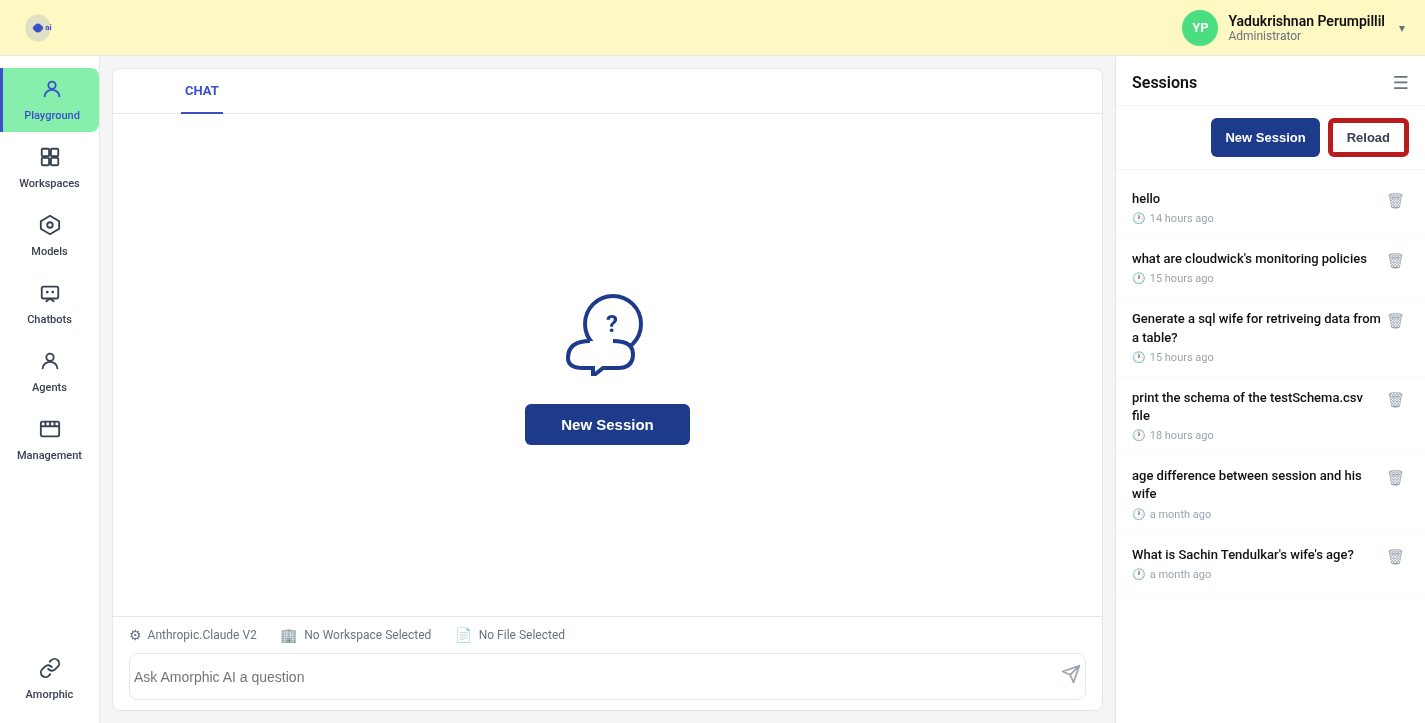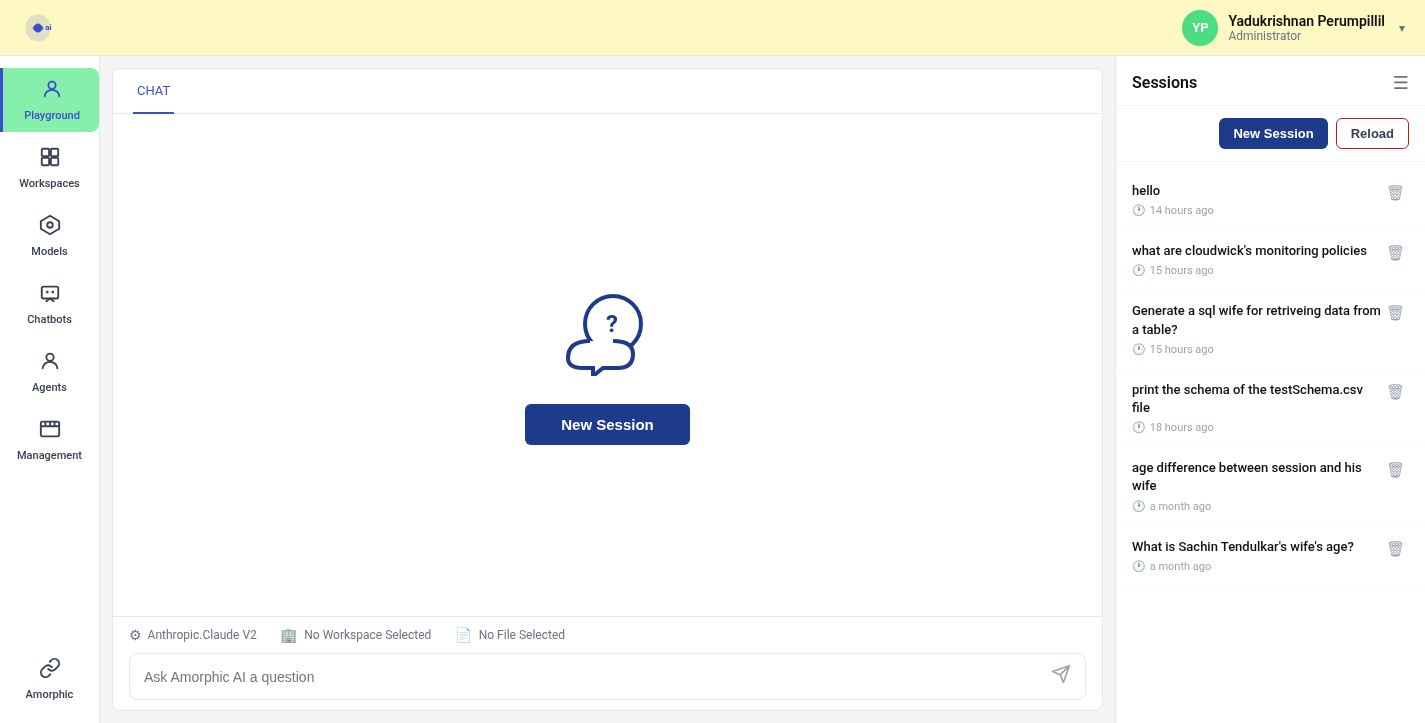--- a/index.html
+++ b/index.html
@@ -110,25 +110,26 @@
       overflow: hidden;
     }
     .chat-tabs {
       border-bottom: 1px solid #e5e7eb;
       padding: 0 20px;
       display: flex;
     }
     .chat-tab {
       padding: 14px 4px;
       font-size: 13px;
-      font-weight: 400;
+      font-weight: 700;
       color: #3b4fc8;
       border-bottom: 2px solid #3b4fc8;
       margin-bottom: -1px;
       cursor: pointer;
+      margin-left: 48px;
     }
     .chat-main {
       flex: 1;
       display: flex;
       flex-direction: column;
       align-items: center;
       justify-content: center;
       padding: 20px;
     }
     .chat-icon {
@@ -168,21 +169,21 @@
       gap: 6px;
       font-size: 12px;
       color: #6b7280;
     }
     .model-chip-icon { font-size: 14px; }
     .chat-input-row {
       display: flex;
       align-items: center;
       border: 1px solid #e5e7eb;
       border-radius: 8px;
-      padding: 10px 14px;
+      padding: 10px 4px;
       background: #fff;
     }
     .chat-input {
       flex: 1;
       border: none;
       outline: none;
       font-size: 14px;
       color: #374151;
       background: transparent;
     }
@@ -234,21 +235,21 @@
       border: none;
       border-radius: 6px;
       padding: 7px 14px;
       font-size: 13px;
       font-weight: 600;
       cursor: pointer;
     }
     .btn-reload {
       background: #fff;
       color: #374151;
-      border: 1px solid #b91c1c;
+      border: 5px solid #b91c1c;
       border-radius: 6px;
       padding: 7px 14px;
       font-size: 13px;
       font-weight: 600;
       cursor: pointer;
     }
     .sessions-list {
       flex: 1;
       overflow-y: auto;
       padding: 8px 0;

